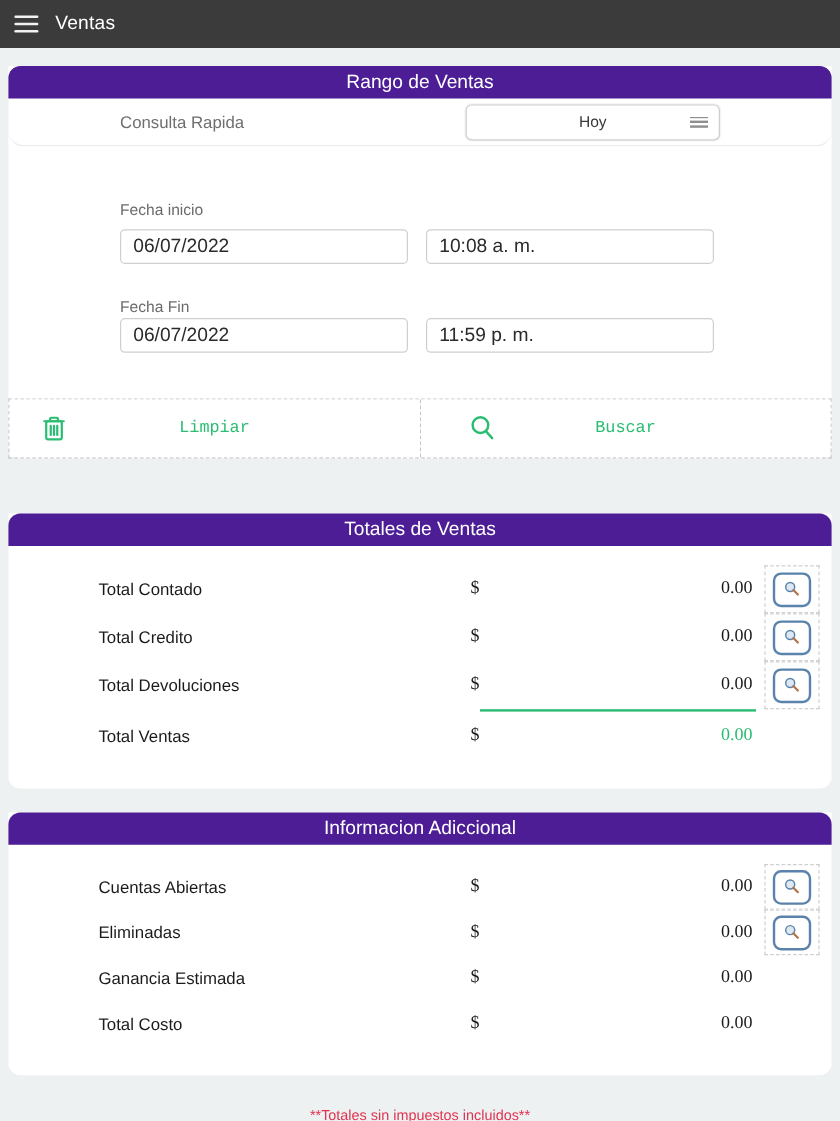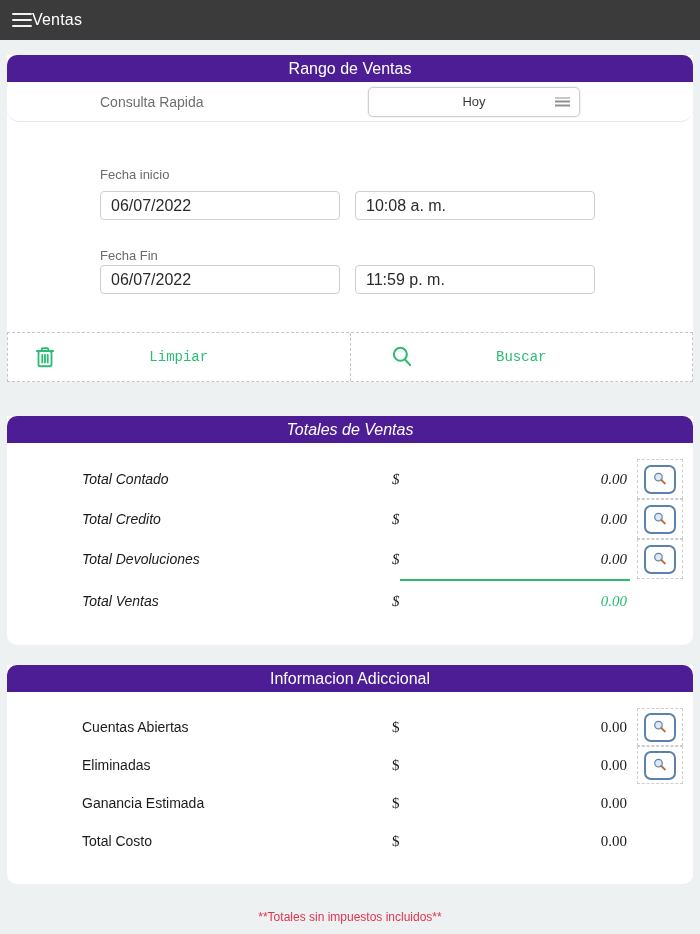--- a/index.html
+++ b/index.html
@@ -11,39 +11,39 @@
     overflow:hidden;
     position:relative;
   }
   
   .appbar {
     height:40px; background:#3b3b3b; color:#fff;
     display:flex; align-items:center; padding:0 12px;
   }
   .hamburger { width:20px; height:14px; display:flex; flex-direction:column; justify-content:space-between; cursor:pointer; }
   .hamburger span { display:block; height:2px; background:#f2f2f2; border-radius:1px; }
-  .appbar-title { font-size:16px; letter-spacing:.2px; }
+  .appbar-title { margin-left:14px; font-size:16px; letter-spacing:.2px; }
 
   
   .page { padding:0 7px; }
   .card { background:#fff; border-radius:0 0 10px 10px; margin-top:15px; }
   .card-header {
     background:#4c1d95; color:#fff; text-align:center;
     font-size:16px; height:27px; line-height:27px;
     border-radius:10px 10px 0 0;
   }
 
   
   .consulta-row {
     height:40px; display:flex; align-items:center;
     border-bottom:1px solid #e6e6e6; position:relative;border-radius:13px;
   }
   .consulta-label { position:absolute; left:93px; font-size:14px; color:#6e6e6e; }
   .quick-select {
-    position:absolute; left:361px; width:212px; height:30px;
+    position:absolute; left:381px; width:212px; height:30px;
     border:1px solid #cfcfcf; border-radius:5px; background:#fff;
     display:flex; align-items:center; justify-content:center; cursor:pointer;
     box-shadow:0 0 0 1px #f3f3f3;
   }
   .quick-select .qs-value { font-size:13px; color:#3a3a3a; }
   .lines-icon { position:absolute; right:9px; top:50%; transform:translateY(-50%); width:15px; height:9px;
     display:flex; flex-direction:column; justify-content:space-between; }
   .lines-icon span { height:1.5px; background:#8f8f8f; display:block; }
 
   .form-area { padding:45px 4px 38px 93px; }
@@ -158,21 +158,21 @@
       <div class="action-btn second">
         <svg class="a-icon" viewBox="0 0 24 24" fill="none" stroke="#2abd72" stroke-width="1.9" stroke-linecap="round">
           <circle cx="10.5" cy="9.5" r="6"></circle>
           <line x1="15" y1="14.5" x2="19.5" y2="19.5"></line>
         </svg>
         <span class="a-label">Buscar</span>
       </div>
     </div>
   </section>
 
-  <section class="card" style="margin-top:34px;font-style:italic;">
+  <section class="card" style="margin-top:46px;">
     <div class="card-header">Totales de Ventas</div>
     <div class="tbody">
 
       <div class="trow">
         <span class="t-label">Total Contado</span>
         <span class="t-cur">$</span>
         <span class="t-val">0.00</span>
         <span class="mag-box">
           <button class="mag-btn">
             <svg width="18" height="18" viewBox="0 0 24 24" fill="none">

